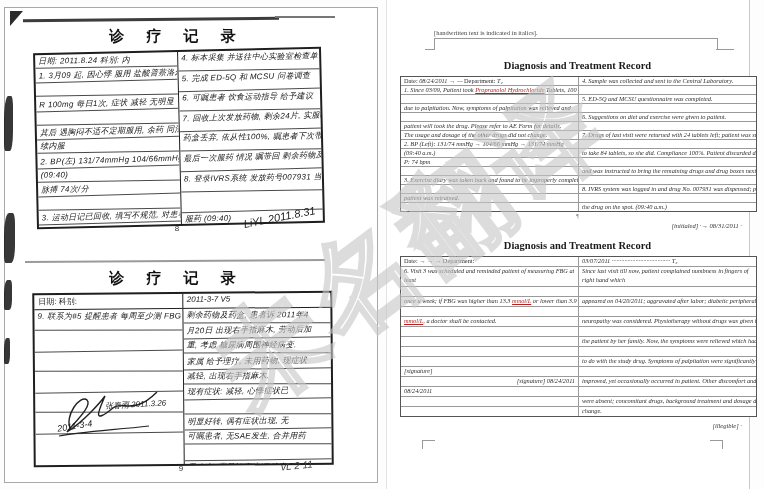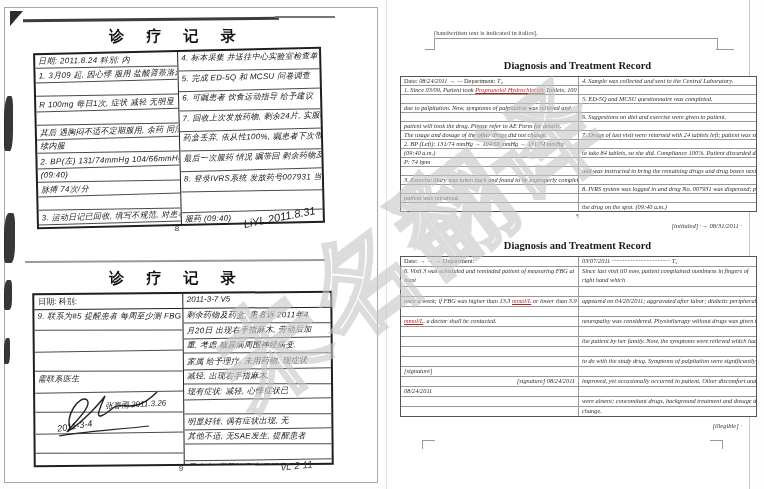--- a/index.html
+++ b/index.html
@@ -114,35 +114,34 @@
     <div class="scan-table" style="left:28px;top:284px;width:296px;height:170px;transform:rotate(-0.5deg);display:block;">
       <div class="shead">
         <div class="hcell first">日期:               科别:</div>
         <div class="hcell" style="font-style:italic;">2011-3-7          V5</div>
       </div>
       <div class="sbody">
         <div class="scol first">
             <div class="hrow" style="height: 18.5px;">9. 联系为#5 提醒患者 每周至少测 FBG 一次</div>
             <div class="hrow" style="height: 18.5px;"></div>
             <div class="hrow" style="height: 18.5px;"></div>
-            <div class="hrow" style="height: 18.5px;">需联系医生</div>
             <div class="hrow" style="height: 18.5px;"></div>
             <div class="hrow" style="height: 18.5px;"></div>
             <div class="hrow" style="height: 18.5px;"></div>
           </div>
         <div class="scol">
             <div class="hrow" style="height: 13.18px;">剩余药物及药盒, 患者诉 2011年4</div>
             <div class="hrow" style="height: 13.18px;">月20日 出现右手指麻木, 劳动后加</div>
             <div class="hrow" style="height: 13.18px;">重, 考虑 糖尿病周围神经病变.</div>
             <div class="hrow" style="height: 13.18px;">家属 给予理疗, 未用药物, 现症状</div>
             <div class="hrow" style="height: 13.18px;">减轻, 出现右手指麻木.</div>
             <div class="hrow" style="height: 13.18px;">现有症状: 减轻, 心悸症状已</div>
             <div class="hrow" style="height: 13.18px;"></div>
             <div class="hrow" style="height: 13.18px;">明显好转, 偶有症状出现, 无</div>
-            <div class="hrow" style="height: 13.18px;">其他不适, 无SAE发生, 提醒患者</div>
+            <div class="hrow" style="height: 13.18px;">可嘱患者, 无SAE发生, 合并用药</div>
             <div class="hrow" style="height: 13.18px;"></div>
             <div class="hrow" style="height: 13.18px;">无改变, 背景治疗 剂量稳定无改变</div>
           </div>
       </div>
     </div>
     <svg width="112" height="52" style="position:absolute;left:48px;top:378px;" viewBox="0 0 112 52">
       <path d="M18 44 C 10 30, 28 8, 34 14 C 40 20, 20 38, 14 46 C 30 36, 46 18, 52 10 C 46 24, 38 40, 60 22 C 70 14, 80 30, 104 6" stroke="#222" stroke-width="1.4" fill="none"></path>
       <path d="M6 50 C 26 46, 60 44, 96 40" stroke="#222" stroke-width="1.2" fill="none"></path>
     </svg>
     <div class="hw-note" style="left:100px;top:391px;font-size:8px;transform:rotate(-3deg);">张春雨 2011.3.26</div>

